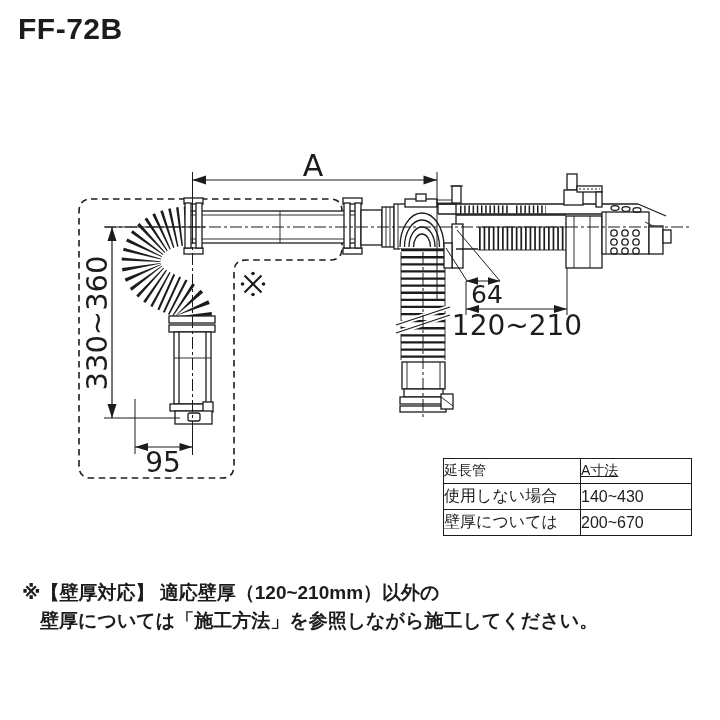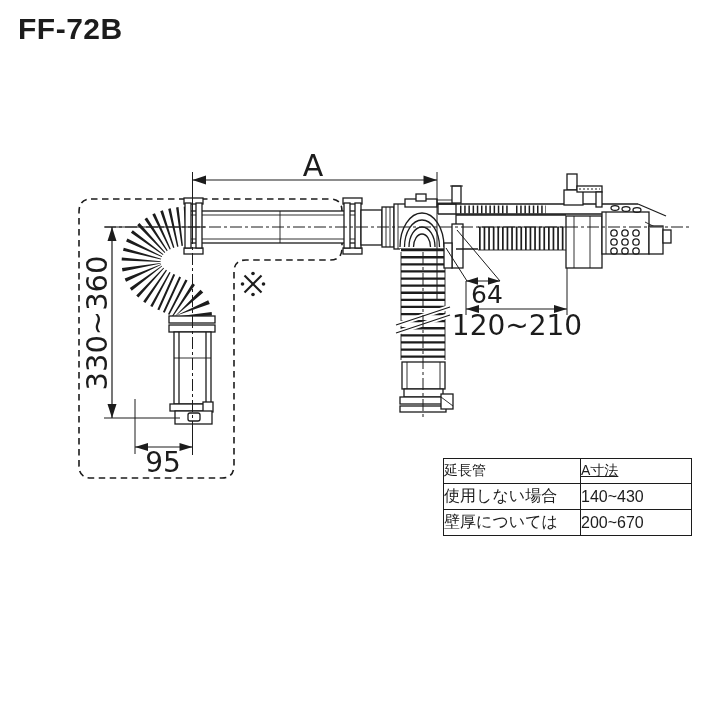--- a/index.html
+++ b/index.html
@@ -239,13 +239,15 @@
     <td>140~430</td>
   </tr>
   <tr>
     <td>壁厚については</td>
     <td>200~670</td>
   </tr>
 </tbody>
   </table>
 
 <div id="note" class="abs">
+  <div class="l1">※【壁厚対応】 適応壁厚（120~210mm）以外の</div>
+  <div class="l2">壁厚については「施工方法」を参照しながら施工してください。</div>
 </div>
 
 </body></html>

